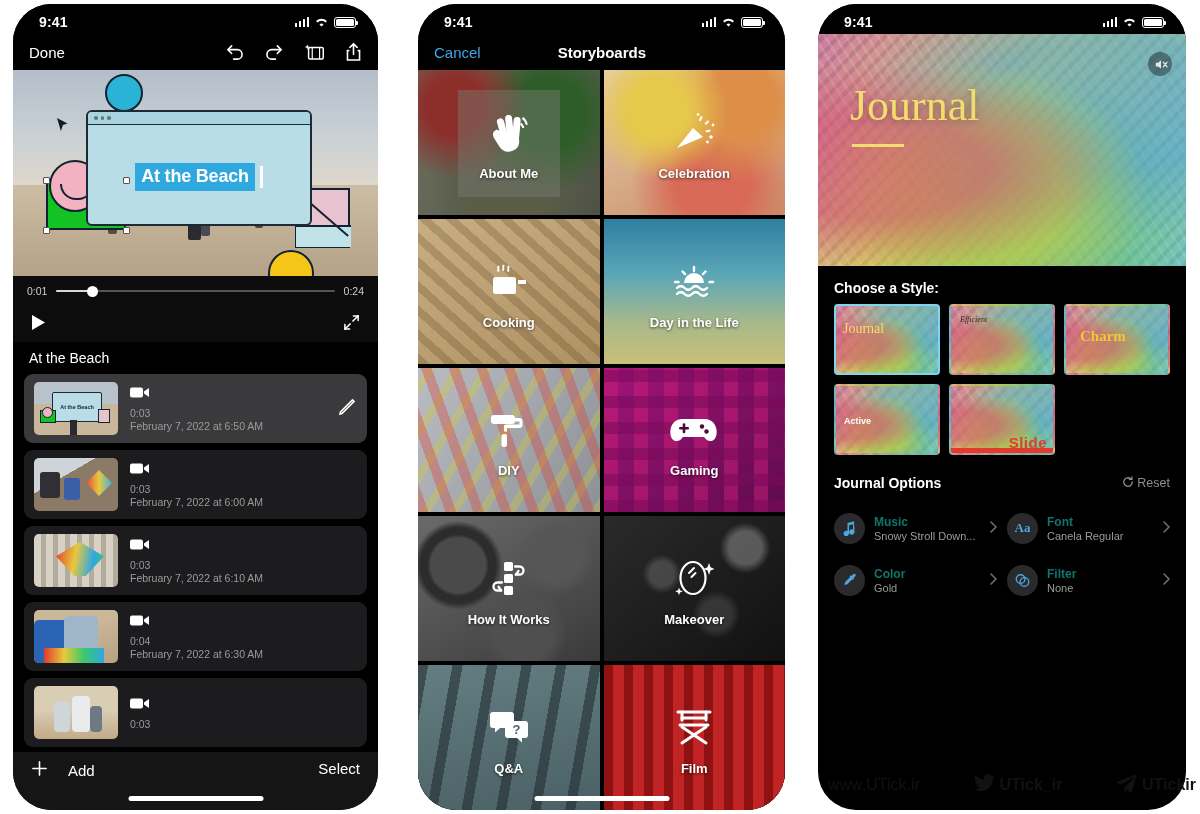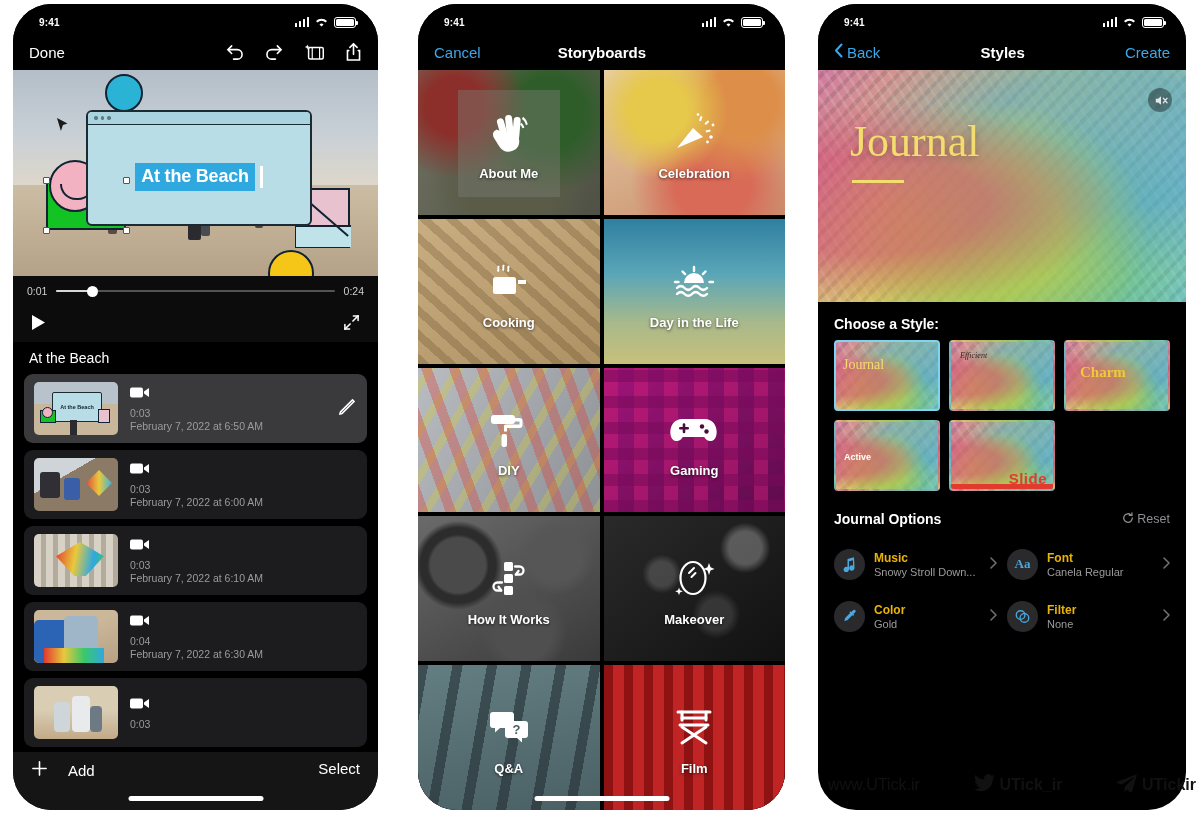--- a/index.html
+++ b/index.html
@@ -25,21 +25,21 @@
 
   .screen { position: absolute; inset: 0; display: flex; flex-direction: column; }
 
   
   .statusbar {
     height: 30px; flex: 0 0 30px;
     display: flex; align-items: center; justify-content: space-between;
     padding: 6px 22px 0 26px;
     background: #000;
   }
-  .sb-time { font-size: 10px; font-weight: bold; letter-spacing: .2px; }
+  .sb-time { font-size: 14px; font-weight: bold; letter-spacing: .2px; }
   .sb-right { display: flex; align-items: center; gap: 5px; }
   .sig { display: flex; align-items: flex-end; gap: 1.5px; height: 10px; }
   .sig i { width: 2.5px; background: #fff; border-radius: .5px; display: block; }
   .sig i:nth-child(1){height:4px} .sig i:nth-child(2){height:6px}
   .sig i:nth-child(3){height:8px} .sig i:nth-child(4){height:10px}
   .wifi svg { display: block; }
   .batt {
     width: 22px; height: 11px; border: 1.2px solid #fff; border-radius: 3px;
     position: relative; padding: 1px;
   }
@@ -221,21 +221,21 @@
     border:2px solid transparent; }
   .style-card.sel-blue { border-color:#7fd4ef; }
   .style-card.sel-orange { border-color:#e8bb66; }
   .style-card .lbl { position:absolute; z-index:2; }
 
   .opt-grid { display:grid; grid-template-columns:1fr 1fr; gap:6px 10px; padding:6px 16px 0; }
   .opt-row { display:flex; align-items:center; gap:9px; height:46px; cursor:pointer; }
   .opt-ico { width:31px; height:31px; border-radius:50%; background:#2a2a2c;
     display:flex; align-items:center; justify-content:center; flex:0 0 31px; }
   .opt-txt { flex:1; display:flex; flex-direction:column; gap:1px; min-width:0; }
-  .opt-name { font-size:12px; font-weight:bold; color:#eab308; }
+  .opt-name { font-size:12px; font-weight:bold; color:#0f766e; }
   .opt-val { font-size:11px; color:#9b9b9b; white-space:nowrap; overflow:hidden; text-overflow:ellipsis; }
   .chev { color:#6e6e73; font-size:13px; }
 
   
   .footer { position:absolute; left:818px; top:762px; width:382px; height:46px;
     display:flex; align-items:center; justify-content:space-between;
     padding:0 4px 0 10px; color:#111;gap:6px; }
   .f-item { display:flex; align-items:center; gap:4px; font-size:16px; }
   .f-item b { font-weight:bold; }
 </style>
@@ -691,32 +691,20 @@
             <svg width="15" height="11" viewBox="0 0 16 12">
                 <path d="M8 10.4 5.8 8.1a3.2 3.2 0 0 1 4.4 0zM3.6 5.9 2 4.3a8.6 8.6 0 0 1 12 0l-1.6 1.6a6.3 6.3 0 0 0-8.8 0z" fill="#fff"></path>
               </svg>
           </span>
           <span class="batt">
               <b></b>
             </span>
         </span>
       </div>
 
-      <div class="navbar">
-        <span class="nav-blue" style="display:flex;align-items:center;gap:4px">
-          <span>
-            <svg width="9" height="15" viewBox="0 0 9 15" fill="none" stroke="#3da8e8" stroke-width="2" stroke-linecap="round" stroke-linejoin="round">
-                <path d="M7.5 1.5L2 7.5l5.5 6"></path>
-              </svg>
-          </span>
-          <span>Back</span>
-        </span>
-        <span class="nav-title">Styles</span>
-        <span class="nav-blue">Create</span>
-      </div>
 
       <div class="hero palms">
         <div class="hero-title">Journal</div>
         <div class="hero-rule"></div>
         <div class="mute-btn">
           <svg width="15" height="15" viewBox="0 0 16 16" fill="none" stroke="#e6e6e6" stroke-width="1.4" stroke-linecap="round">
             <path d="M8.5 3.5L5.5 6H3v4h2.5l3 2.5z" fill="#e6e6e6" stroke="none"></path>
             <path d="M11 5.5l4 5M15 5.5l-4 5"></path>
           </svg>
         </div>

